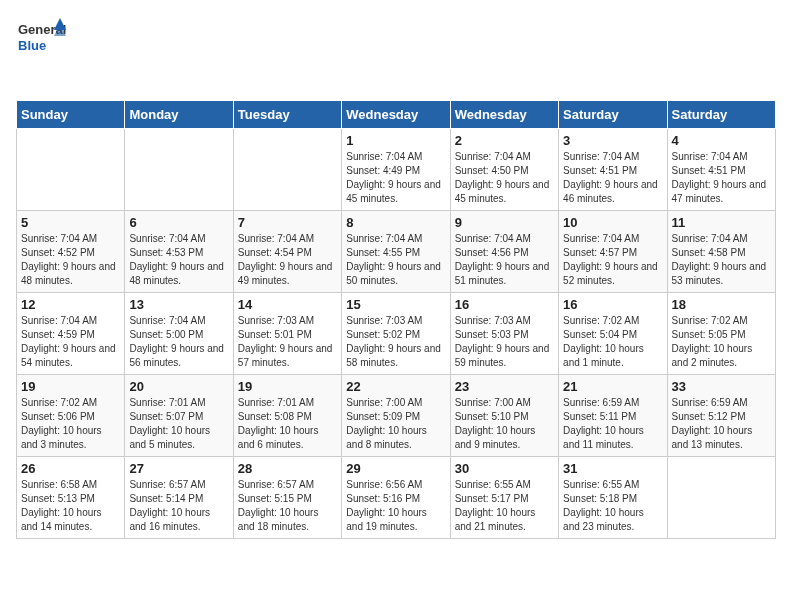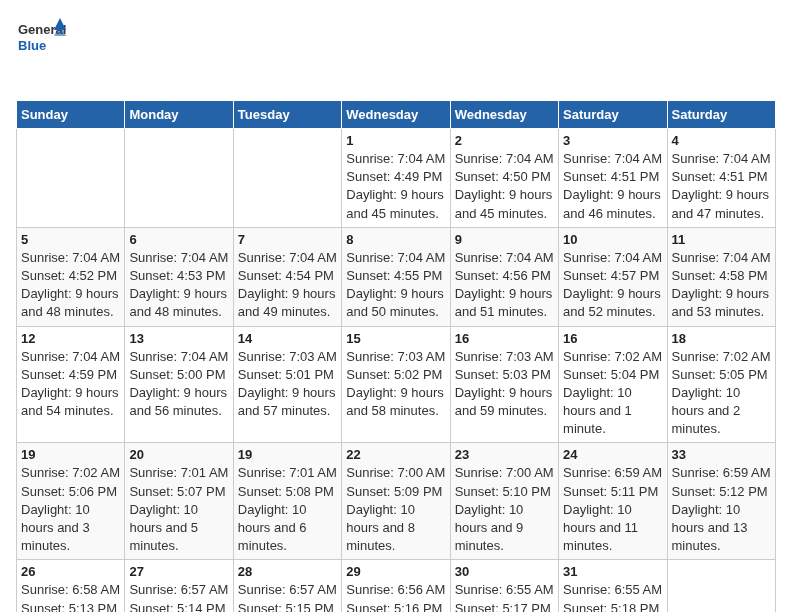--- a/index.html
+++ b/index.html
@@ -62,21 +62,21 @@
     }
     .day-num {
       font-size: 13px;
       font-weight: bold;
       color: #222;
       margin-bottom: 2px;
       display: block;
     }
     .day-detail {
       color: #333;
-      font-size: 13px;
+      font-size: 10px;
       line-height: 1.4;
     }
     .empty-cell {
       background: #fff !important;
     }
   </style>
 </head>
 <body>
 
 <div class="header">
@@ -295,21 +295,21 @@
         </td>
         <td>
           <span class="day-num">23</span>
         <div class="day-detail">
           Sunrise: 7:00 AM<br>
           Sunset: 5:10 PM<br>
           Daylight: 10 hours and 9 minutes.
         </div>
         </td>
         <td>
-          <span class="day-num">24</span>
+          <span class="day-num">21</span>
         <div class="day-detail">
           Sunrise: 6:59 AM<br>
           Sunset: 5:11 PM<br>
           Daylight: 10 hours and 11 minutes.
         </div>
         </td>
         <td>
           <span class="day-num">33</span>
         <div class="day-detail">
           Sunrise: 6:59 AM<br>

